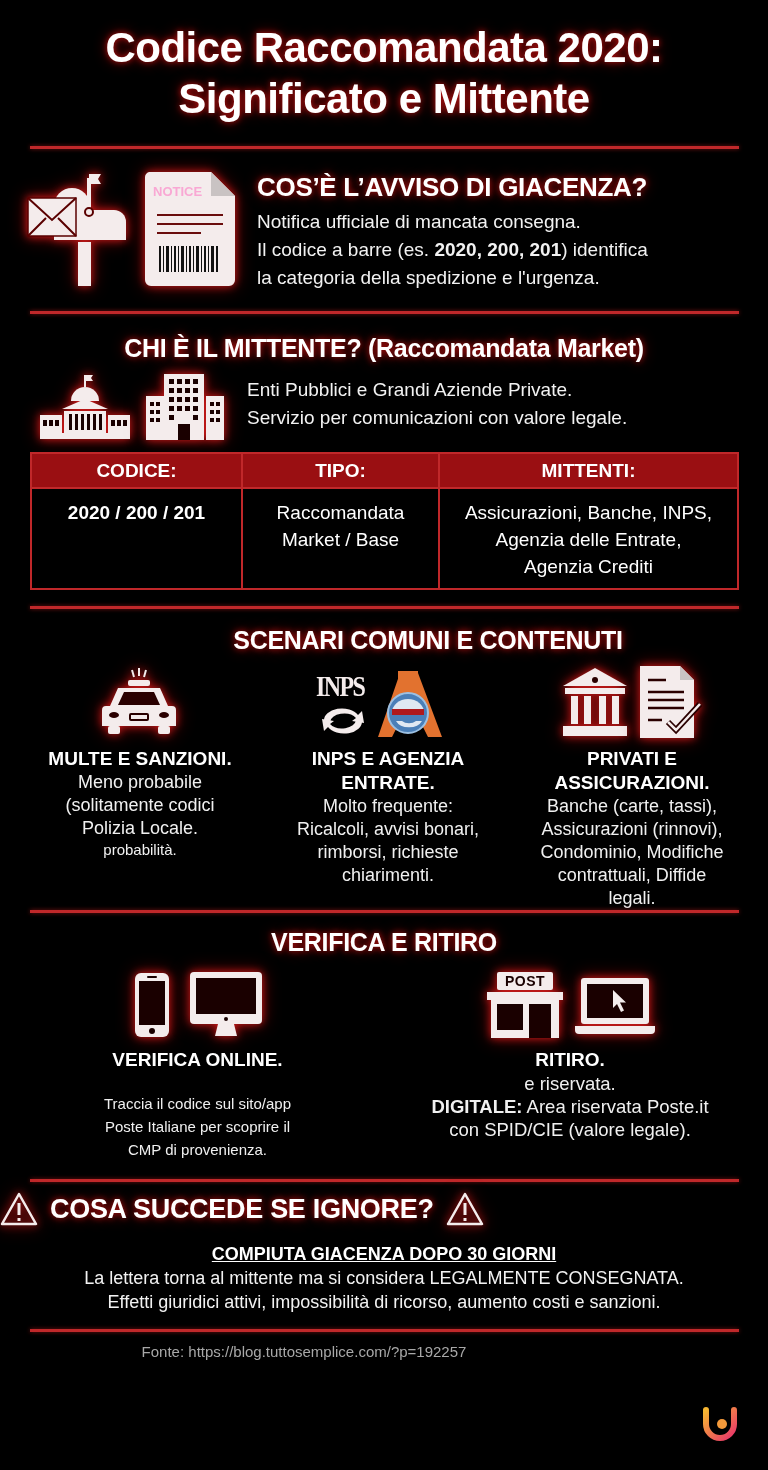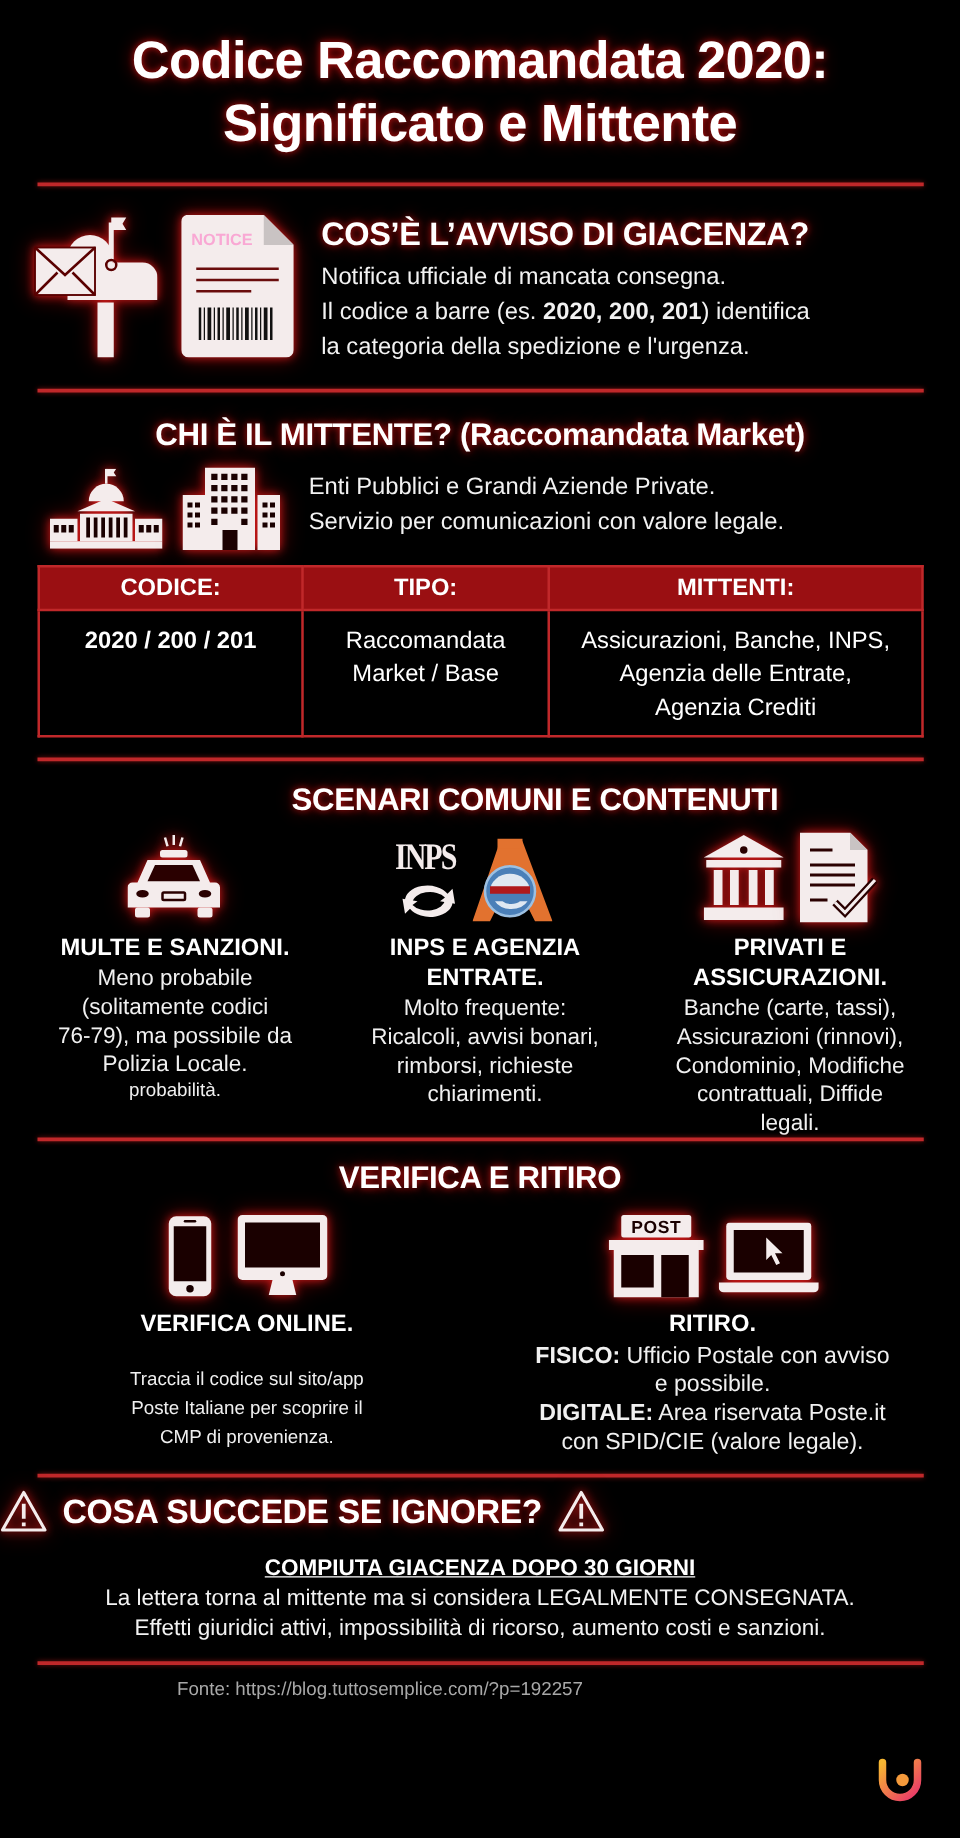--- a/index.html
+++ b/index.html
@@ -246,21 +246,20 @@
     <path d="M28 56 l8 8 l24 -26" fill="none" stroke="#2a0000" stroke-width="6"></path>
     <path d="M28 56 l8 8 l24 -26" fill="none" stroke="#f4ecec" stroke-width="2.5"></path>
   </svg>
 </div>
 
 <div class="abs center" style="left:20px; top:747px; width:240px;">
   <div class="col-title">MULTE E SANZIONI.</div>
   <div class="col-txt">
     <div>Meno probabile</div>
     <div>(solitamente codici</div>
-    <div>76-79), ma possibile da</div>
     <div>Polizia Locale.</div>
   </div>
   <div class="col-txt small">
     <div>probabilità.</div>
   </div>
 </div>
 
 <div class="abs center" style="left:268px; top:747px; width:240px;">
   <div class="col-title">
     <div>INPS E AGENZIA</div>
@@ -334,22 +333,21 @@
   <div class="col-txt" style="font-size:15px;margin-top:20px;">
     <div>Traccia il codice sul sito/app</div>
     <div>Poste Italiane per scoprire il</div>
     <div>CMP di provenienza.</div>
   </div>
 </div>
 
 <div class="abs center" style="left:400px; top:1048px; width:340px;">
   <div class="col-title">RITIRO.</div>
   <div class="col-txt" style="font-size:18.5px;">
-    <div><b>FISICO:</b><span> Ufficio Postale con avviso</span></div>
-    <div>e possibile.</div>
+    <div>e riservata.</div>
     <div><b>DIGITALE:</b><span> Area riservata Poste.it</span></div>
     <div>con SPID/CIE (valore legale).</div>
   </div>
 </div>
 
 <div class="divider" style="top:1179px"></div>
 
 <div class="abs" style="left:0; top:1192px; width:768px; display:flex; justify-content:flex-start; align-items:center; gap:12px;">
   <svg class="icon-glow" width="38" height="34" viewBox="0 0 38 34">
     <path d="M19 2 L36 32 H2 Z" fill="none" stroke="#f4ecec" stroke-width="2.5" stroke-linejoin="round"></path>

